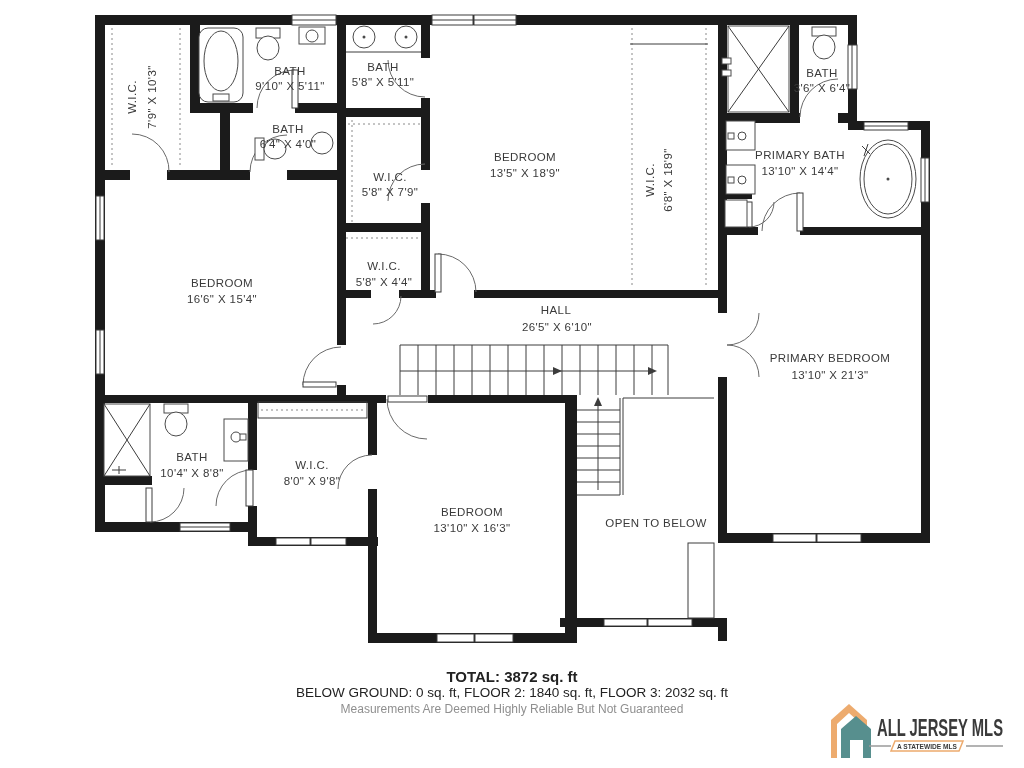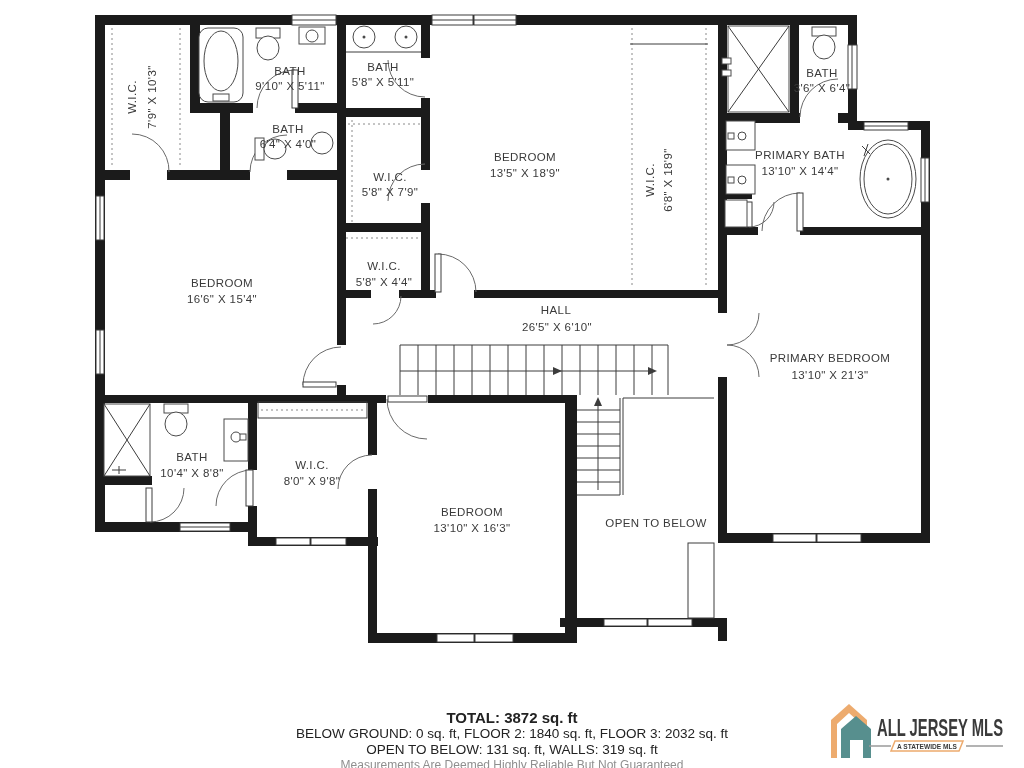--- a/index.html
+++ b/index.html
@@ -11,21 +11,21 @@
   .wall{fill:#1b1b1b;}
   .gap{fill:#ffffff;}
   .thin{stroke:#3c3c3c;stroke-width:1;fill:none;}
   .arc{stroke:#6a6a6a;stroke-width:1;fill:none;}
   .leaf{fill:#ffffff;stroke:#3c3c3c;stroke-width:1;}
   .win{fill:#ffffff;stroke:#3c3c3c;stroke-width:1;}
   .fx{stroke:#4a4a4a;stroke-width:1;fill:#ffffff;}
   .dash{stroke:#8a8a8a;stroke-width:1;stroke-dasharray:2,3;fill:none;}
   .arrow{fill:#3c3c3c;}
   #footer{position:absolute;left:0;top:668px;width:1024px;text-align:center;color:#222;}
-  #footer .total{font-size:15px;font-weight:bold;line-height:17px;margin-top:41px;}
+  #footer .total{font-size:15px;font-weight:bold;line-height:17px;}
   #footer .line{font-size:13.5px;line-height:15.5px;}
   #footer .disclaimer{font-size:12px;color:#8f8f8f;margin-top:1px;}
   #logo{position:absolute;right:16px;top:696px;width:185px;height:66px;}
 </style>
 </head>
 <body>
 
 <div id="plan-wrap">
 <svg width="1024" height="666" viewBox="0 0 1024 666" xmlns="http://www.w3.org/2000/svg">
 
@@ -280,21 +280,20 @@
     <text class="room-name" x="472" y="516">BEDROOM</text>
     <text class="room-dims" x="472" y="532">13'10" X 16'3"</text>
     <text class="room-name" x="656" y="527">OPEN TO BELOW</text>
   </g>
 </svg>
 </div>
 
 <div id="footer">
   <div class="total">TOTAL: 3872 sq. ft</div>
   <div class="line">BELOW GROUND: 0 sq. ft, FLOOR 2: 1840 sq. ft, FLOOR 3: 2032 sq. ft</div>
-  <div class="line">OPEN TO BELOW: 131 sq. ft, WALLS: 319 sq. ft</div>
   <div class="disclaimer">Measurements Are Deemed Highly Reliable But Not Guaranteed</div>
 </div>
 
 <div id="logo">
   <svg width="185" height="66" viewBox="0 0 185 66" xmlns="http://www.w3.org/2000/svg">
     <g>
       <path d="M8 62 V24 L26 8 L44 24 V33 L26 17 L14 28 V62 Z" fill="#edab6e"></path>
       <path d="M18 62 V33 L33 20 L48 33 V62 H40 V44 H27 V62 Z" fill="#578f8e"></path>
       <rect x="29" y="46" width="9" height="16" fill="#ffffff"></rect>
     </g>

